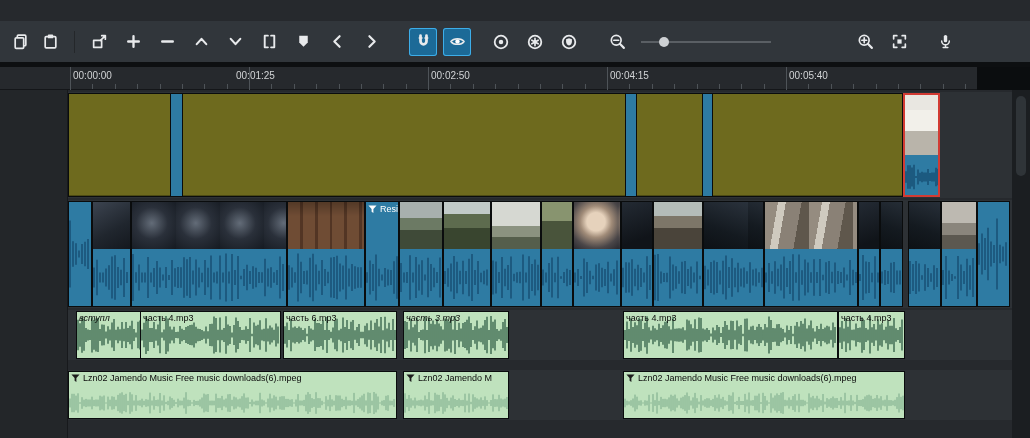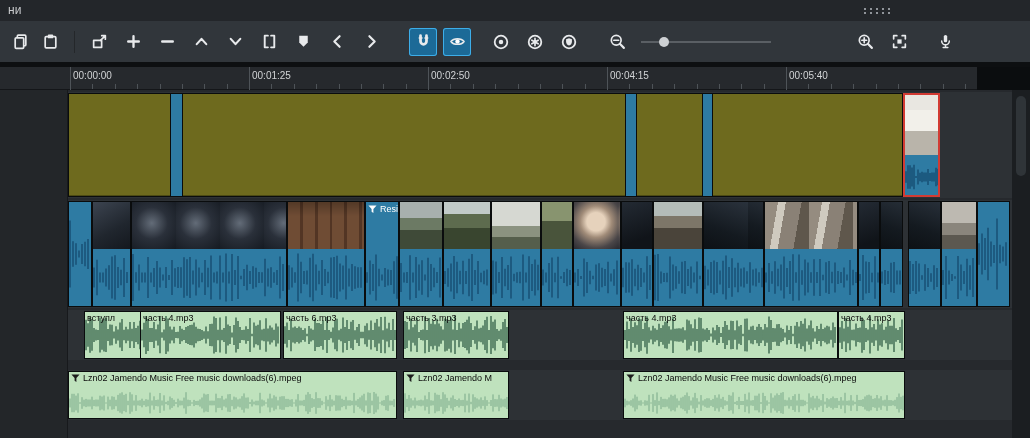--- a/index.html
+++ b/index.html
@@ -69,24 +69,20 @@
 .th-house2{background-image:linear-gradient(180deg,#b4bcb8 0 30%,#7d7668 30% 55%,#4a443a 55%)}
 .th-room{background-image:linear-gradient(100deg,#958c80 0 25%,#cfcabf 25% 40%,#8a8176 40% 70%,#5f574c 70%)}
 .th-desk{background-image:linear-gradient(180deg,#bdb9b1 0 45%,#8a857c 45% 70%,#5c5850 70%)}
 .th-shirt{background-image:linear-gradient(180deg,#e9e7e1 0 25%,#f2f0ea 25% 60%,#b9b4aa 60%)}
 </style>
 </head>
 <body>
 
 <div class="app">
 
-  <div class="titlebar">
-    <span>ни</span>
-    <div class="dots"></div>
-  </div>
 
   <div class="toolbar">
     <button class="tbtn" style="margin-right:2px">
         <svg width="17" height="17" viewBox="0 0 16 16">
           <rect x="5" y="2" width="8" height="10" rx="1"></rect>
           <rect x="3" y="4.5" width="8" height="10" rx="1" fill="#31363b"></rect>
         </svg>
       </button>
     <button class="tbtn">
         <svg width="17" height="17" viewBox="0 0 16 16">
@@ -203,21 +199,21 @@
       </button>
   </div>
 
   <div class="gapbar"></div>
 
   <div class="ruler" id="ruler">
     <div class="ruler-right"></div>
   <div class="rtickline" style="left: 70px;"></div>
       <div class="rlabel" style="left: 73px;">00:00:00</div>
       <div class="rtickline" style="left: 249px;"></div>
-      <div class="rlabel" style="left: 252px;">00:01:25</div>
+      <div class="rlabel" style="left: 236px;">00:01:25</div>
       <div class="rtickline" style="left: 428px;"></div>
       <div class="rlabel" style="left: 431px;">00:02:50</div>
       <div class="rtickline" style="left: 607px;"></div>
       <div class="rlabel" style="left: 610px;">00:04:15</div>
       <div class="rtickline" style="left: 786px;"></div>
       <div class="rlabel" style="left: 789px;">00:05:40</div>
       <div class="rminor" style="left: 70px;"></div>
       <div class="rminor" style="left: 92px;"></div>
       <div class="rminor" style="left: 115px;"></div>
       <div class="rminor" style="left: 137px;"></div>
@@ -425,39 +421,39 @@
               </svg>
             </div>
           </div>
           <div class="clip vclip" style="left: 909px; width: 33px;">
             <svg width="31" height="104" class="wv">
               <path d="M1 41.3V62.7M4 31.6V72.4M7 36.0V68.0M10 25.7V78.3M13 39.5V64.5M16 42.9V61.1M19 16.6V87.4M22 42.7V61.3M25 44.5V59.5M28 40.3V63.7" stroke="#1d5a80" stroke-width="2" fill="none"></path>
             </svg>
           </div>
         </div>
       <div class="trow" id="row-a1">
-          <div class="clip aclip" style="left: 16px; width: 70px;">
+          <div class="clip aclip" style="left: 8px; width: 70px; font-style: italic;">
             <svg width="68" height="46" class="wv">
               <path d="M1 7.8V38.2M3 11.3V34.7M5 5.3V40.7M7 7.2V38.8M9 16.1V29.9M11 17.4V28.6M13 17.9V28.1M15 5.5V40.5M17 8.2V37.8M19 6.5V39.5M21 6.1V39.9M23 16.9V29.1M25 12.5V33.5M27 12.7V33.3M29 19.6V26.4M31 14.2V31.8M33 17.4V28.6M35 10.4V35.6M37 6.9V39.1M39 17.8V28.2M41 14.8V31.2M43 17.3V28.7M45 9.9V36.1M47 16.8V29.2M49 10.1V35.9M51 16.0V30.0M53 13.7V32.3M55 8.8V37.2M57 16.9V29.1M59 20.6V25.4M61 9.8V36.2M63 8.4V37.6M65 11.3V34.7M67 6.7V39.3" stroke="#2f5c44" stroke-width="1.3" fill="none"></path>
             </svg>
             <div class="cliplabel">вступл</div>
           </div>
           <div class="clip aclip" style="left: 72px; width: 141px;">
             <svg width="139" height="46" class="wv">
               <path d="M1 17.6V28.4M3 10.8V35.2M5 4.0V42.0M7 7.0V39.0M9 15.9V30.1M11 16.1V29.9M13 10.1V35.9M15 17.2V28.8M17 12.4V33.6M19 4.8V41.2M21 20.2V25.8M23 17.4V28.6M25 4.0V42.0M27 6.4V39.6M29 14.5V31.5M31 17.5V28.5M33 14.8V31.2M35 19.9V26.1M37 19.7V26.3M39 14.0V32.0M41 16.8V29.2M43 18.0V28.0M45 14.9V31.1M47 14.0V32.0M49 13.1V32.9M51 12.8V33.2M53 10.5V35.5M55 14.8V31.2M57 16.8V29.2M59 16.9V29.1M61 18.1V27.9M63 19.3V26.7M65 14.5V31.5M67 19.3V26.7M69 12.0V34.0M71 11.7V34.3M73 4.5V41.5M75 5.9V40.1M77 17.7V28.3M79 5.4V40.6M81 17.7V28.3M83 16.1V29.9M85 4.2V41.8M87 12.5V33.5M89 14.0V32.0M91 20.6V25.4M93 13.0V33.0M95 5.4V40.6M97 9.1V36.9M99 15.1V30.9M101 18.0V28.0M103 17.8V28.2M105 14.2V31.8M107 16.9V29.1M109 6.0V40.0M111 21.8V24.2M113 10.5V35.5M115 13.7V32.3M117 12.8V33.2M119 8.3V37.7M121 17.5V28.5M123 16.7V29.3M125 6.3V39.7M127 16.6V29.4M129 13.5V32.5M131 15.6V30.4M133 17.7V28.3M135 11.5V34.5M137 14.5V31.5" stroke="#2f5c44" stroke-width="1.3" fill="none"></path>
             </svg>
             <div class="cliplabel">часть 4.mp3</div>
           </div>
           <div class="clip aclip" style="left: 215px; width: 114px;">
             <svg width="112" height="46" class="wv">
               <path d="M1 14.2V31.8M3 10.4V35.6M5 18.0V28.0M7 6.7V39.3M9 15.6V30.4M11 14.4V31.6M13 16.0V30.0M15 14.4V31.6M17 15.7V30.3M19 18.1V27.9M21 16.2V29.8M23 21.7V24.3M25 13.9V32.1M27 16.6V29.4M29 17.8V28.2M31 7.1V38.9M33 11.1V34.9M35 11.1V34.9M37 12.1V33.9M39 8.2V37.8M41 18.1V27.9M43 5.0V41.0M45 18.0V28.0M47 19.8V26.2M49 15.6V30.4M51 8.8V37.2M53 6.8V39.2M55 18.2V27.8M57 16.7V29.3M59 5.6V40.4M61 15.1V30.9M63 8.0V38.0M65 17.0V29.0M67 9.7V36.3M69 7.9V38.1M71 18.2V27.8M73 14.9V31.1M75 11.9V34.1M77 19.7V26.3M79 19.7V26.3M81 13.8V32.2M83 11.3V34.7M85 18.2V27.8M87 8.6V37.4M89 17.9V28.1M91 10.7V35.3M93 7.0V39.0M95 14.4V31.6M97 5.0V41.0M99 18.2V27.8M101 4.7V41.3M103 16.6V29.4M105 10.8V35.2M107 18.0V28.0M109 7.0V39.0M111 18.1V27.9" stroke="#2f5c44" stroke-width="1.3" fill="none"></path>
             </svg>
             <div class="cliplabel">часть 6.mp3</div>
           </div>
-          <div class="clip aclip" style="left: 335px; width: 106px;">
+          <div class="clip aclip" style="left: 335px; width: 106px; font-style: italic;">
             <svg width="104" height="46" class="wv">
               <path d="M1 9.1V36.9M3 9.9V36.1M5 17.6V28.4M7 6.5V39.5M9 15.3V30.7M11 12.4V33.6M13 6.1V39.9M15 19.9V26.1M17 17.9V28.1M19 17.6V28.4M21 4.8V41.2M23 18.1V27.9M25 6.0V40.0M27 11.8V34.2M29 8.5V37.5M31 12.3V33.7M33 6.7V39.3M35 11.4V34.6M37 14.3V31.7M39 17.5V28.5M41 6.4V39.6M43 7.2V38.8M45 9.2V36.8M47 5.6V40.4M49 17.5V28.5M51 4.1V41.9M53 18.0V28.0M55 10.8V35.2M57 16.6V29.4M59 11.0V35.0M61 9.9V36.1M63 7.8V38.2M65 4.4V41.6M67 11.0V35.0M69 18.1V27.9M71 14.2V31.8M73 8.4V37.6M75 16.4V29.6M77 15.8V30.2M79 13.6V32.4M81 8.1V37.9M83 4.8V41.2M85 18.1V27.9M87 4.1V41.9M89 9.7V36.3M91 7.4V38.6M93 17.1V28.9M95 18.8V27.2M97 17.3V28.7M99 9.9V36.1M101 7.0V39.0M103 15.0V31.0" stroke="#2f5c44" stroke-width="1.3" fill="none"></path>
             </svg>
             <div class="cliplabel">часть 3.mp3</div>
           </div>
           <div class="clip aclip" style="left: 555px; width: 215px;">
             <svg width="213" height="46" class="wv">
               <path d="M1 18.1V27.9M3 9.5V36.5M5 17.1V28.9M7 6.3V39.7M9 15.0V31.0M11 10.2V35.8M13 13.2V32.8M15 6.0V40.0M17 7.2V38.8M19 16.9V29.1M21 10.8V35.2M23 4.2V41.8M25 15.2V30.8M27 18.6V27.4M29 13.8V32.2M31 16.3V29.7M33 17.7V28.3M35 11.7V34.3M37 16.1V29.9M39 13.3V32.7M41 9.7V36.3M43 9.3V36.7M45 14.3V31.7M47 17.4V28.6M49 5.0V41.0M51 16.7V29.3M53 16.4V29.6M55 16.2V29.8M57 16.4V29.6M59 15.3V30.7M61 18.2V27.8M63 7.6V38.4M65 8.6V37.4M67 12.3V33.7M69 16.3V29.7M71 7.2V38.8M73 17.1V28.9M75 5.5V40.5M77 5.9V40.1M79 16.5V29.5M81 17.5V28.5M83 15.9V30.1M85 18.0V28.0M87 21.4V24.6M89 15.4V30.6M91 18.2V27.8M93 12.9V33.1M95 14.9V31.1M97 21.0V25.0M99 15.1V30.9M101 9.1V36.9M103 13.0V33.0M105 17.8V28.2M107 8.8V37.2M109 9.0V37.0M111 18.2V27.8M113 8.6V37.4M115 14.3V31.7M117 12.9V33.1M119 21.7V24.3M121 6.8V39.2M123 6.5V39.5M125 17.8V28.2M127 14.5V31.5M129 13.8V32.2M131 17.9V28.1M133 14.8V31.2M135 11.9V34.1M137 14.9V31.1M139 17.6V28.4M141 11.9V34.1M143 15.3V30.7M145 4.4V41.6M147 8.0V38.0M149 15.9V30.1M151 16.3V29.7M153 12.2V33.8M155 12.0V34.0M157 15.7V30.3M159 16.9V29.1M161 20.5V25.5M163 13.6V32.4M165 18.0V28.0M167 14.1V31.9M169 21.8V24.2M171 13.8V32.2M173 10.1V35.9M175 14.4V31.6M177 9.1V36.9M179 11.7V34.3M181 6.5V39.5M183 16.6V29.4M185 13.3V32.7M187 8.5V37.5M189 16.2V29.8M191 19.6V26.4M193 14.1V31.9M195 17.0V29.0M197 11.7V34.3M199 16.9V29.1M201 15.5V30.5M203 13.7V32.3M205 14.6V31.4M207 18.2V27.8M209 10.6V35.4M211 15.0V31.0" stroke="#2f5c44" stroke-width="1.3" fill="none"></path>
             </svg>
             <div class="cliplabel">часть 4.mp3</div>

